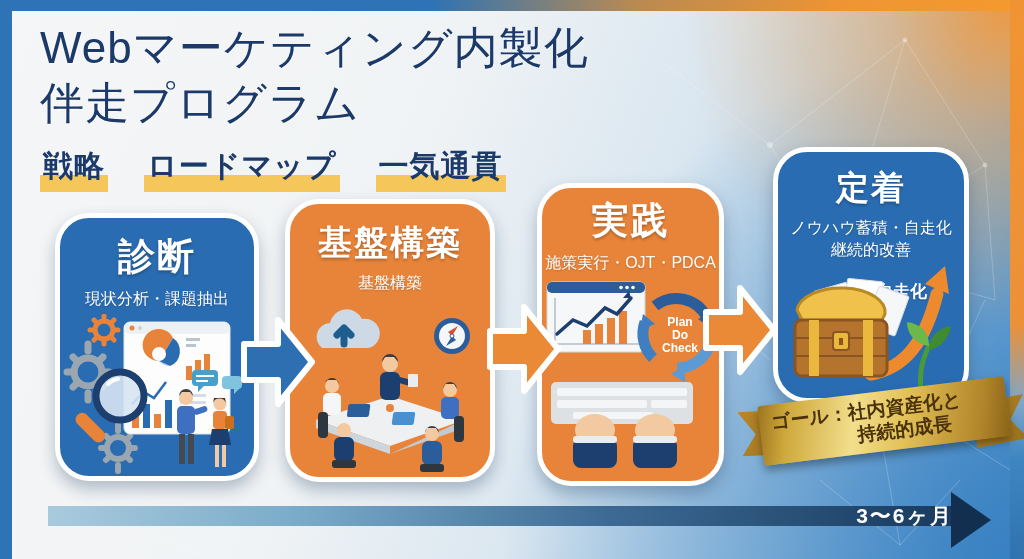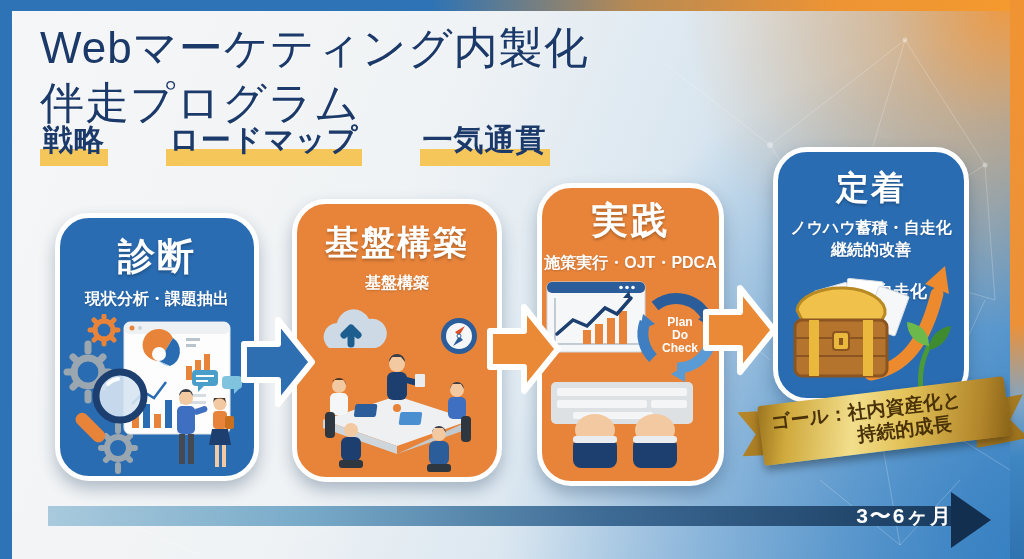--- a/index.html
+++ b/index.html
@@ -14,37 +14,37 @@
   
   .bar-top{position:absolute;left:0;top:0;width:1024px;height:11px;
     background:linear-gradient(90deg,#2d73b5 0%,#2d73b5 42%,#b98a52 62%,#ee9434 82%,#f49a2d 100%);}
   .bar-left{position:absolute;left:0;top:0;width:12px;height:559px;background:#2d73b5;}
   .bar-right{position:absolute;right:0;top:0;width:14px;height:559px;
     background:linear-gradient(180deg,#f09433 0%,#ec9138 58%,#7fa6c8 72%,#3e86c2 82%,#2f73b0 100%);}
   .net{position:absolute;left:0;top:0;z-index:1;}
   
   .title{position:absolute;left:40px;top:20px;z-index:3;color:#1c3a69;font-weight:400;
     font-size:44px;line-height:1.26;letter-spacing:1px;text-shadow:1px 1px 0 rgba(255,255,255,.5);}
-  .keywords{position:absolute;left:40px;top:120px;z-index:3;display:flex;gap:58px;}
+  .keywords{position:absolute;left:40px;top:146px;z-index:3;display:flex;gap:36px;}
   .kw{color:#1c3a69;font-weight:800;font-size:30px;letter-spacing:1px;padding:0 3px 5px 3px;
     background:linear-gradient(to bottom, transparent 62%, #f5c75a 62%);}
   
   .card{position:absolute;z-index:5;border:5px solid #fff;border-radius:34px;
     box-shadow:0 8px 16px rgba(25,55,90,.3);color:#fff;text-align:center;}
   .card-blue{background:#2a6cb2;} .card-orange{background:#e8843a;}
   #card1{left:55px;top:213px;width:204px;height:268px;}
-  #card2{left:292px;top:199px;width:210px;height:283px;}
+  #card2{left:285px;top:199px;width:210px;height:283px;}
   #card3{left:537px;top:183px;width:187px;height:303px;}
   #card4{left:773px;top:147px;width:196px;height:256px;}
   .card-title{font-weight:800;letter-spacing:2px;text-shadow:0 2px 3px rgba(0,0,0,.25);}
   #card1 .card-title{font-size:37px;margin-top:14px;}
   #card2 .card-title{font-size:34px;margin-top:16px;}
   #card3 .card-title{font-size:37px;margin-top:8px;}
   #card4 .card-title{font-size:33px;margin-top:14px;}
-  .card-sub{font-weight:700;font-size:16px;line-height:1.35;margin-top:6px;text-shadow:0 1px 2px rgba(0,0,0,.2);}
+  .card-sub{font-weight:400;font-size:16px;line-height:1.35;margin-top:6px;text-shadow:0 1px 2px rgba(0,0,0,.2);}
   .illo{position:absolute;left:0;right:0;margin:auto;}
   #card1 .illo{top:96px;} #card2 .illo{top:104px;} #card3 .illo{top:90px;} #card4 .illo{top:106px;}
   .annot{position:absolute;left:98px;top:128px;font-size:17px;font-weight:700;color:#fff;text-shadow:0 1px 2px rgba(0,0,0,.3);}
   
   .flow-arrow{position:absolute;z-index:6;}
   #arrow1{left:240px;top:312px;} #arrow2{left:486px;top:299px;} #arrow3{left:702px;top:280px;}
   
   .ribbon{position:absolute;left:740px;top:381px;width:286px;height:88px;z-index:8;}
   .tail{position:absolute;width:52px;height:48px;background:linear-gradient(120deg,#b8892a,#9a701c);}
   .tail-l{left:0;top:28px;transform:rotate(-7deg);clip-path:polygon(0 0,100% 8%,100% 100%,0 92%,30% 50%);}

